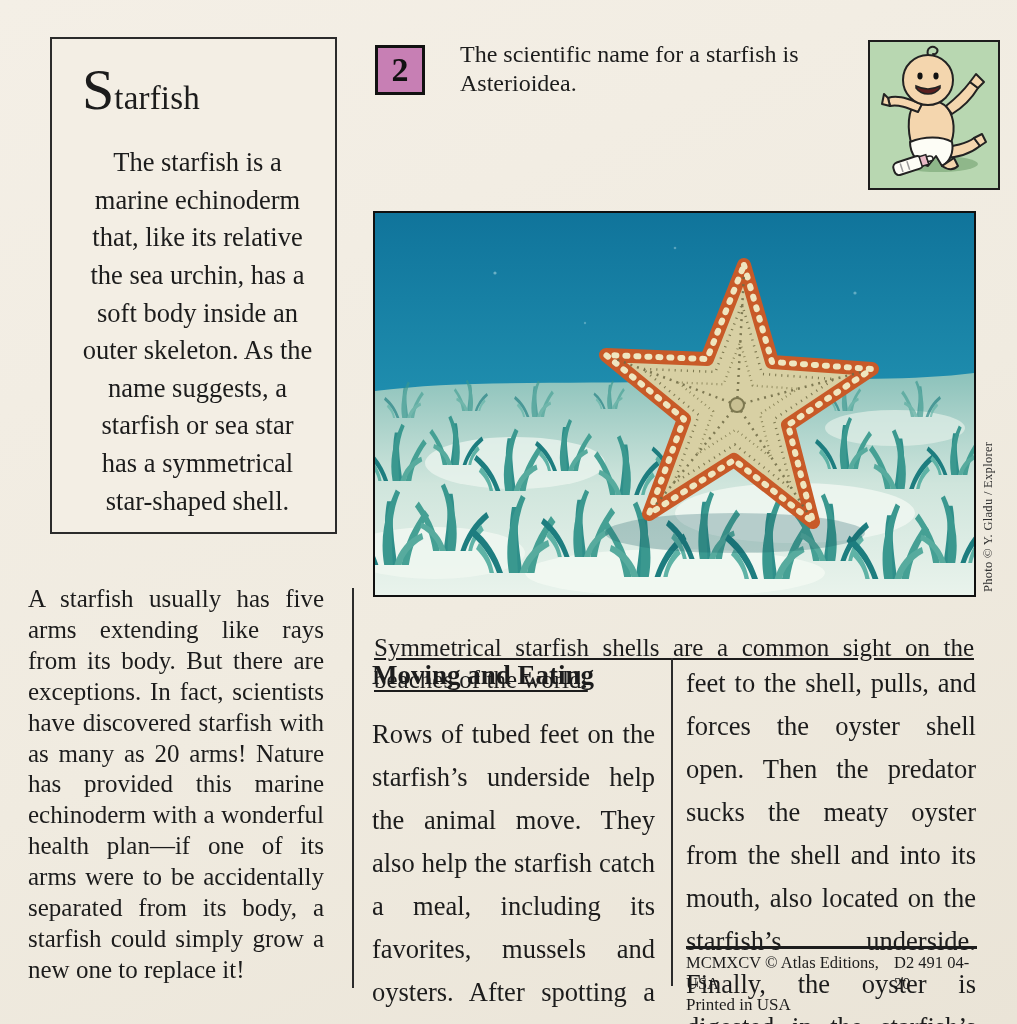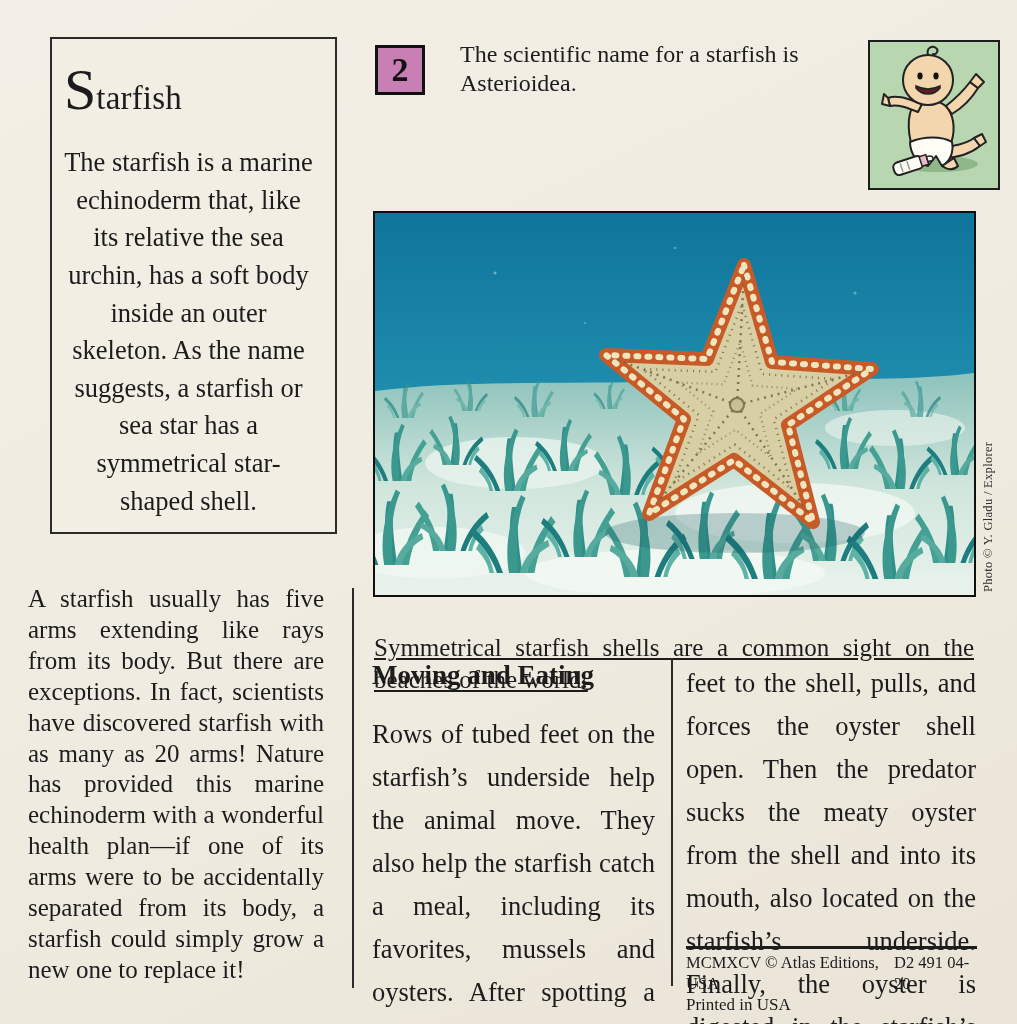--- a/index.html
+++ b/index.html
@@ -6,21 +6,21 @@
   body{
     width:1017px;height:1024px;position:relative;overflow:hidden;
     background:linear-gradient(155deg,#f4efe6 0%,#f0ebe0 55%,#eae4d7 100%);
     font-family:"Liberation Serif", serif;color:#1c1c1c;
     -webkit-font-smoothing:antialiased;
   }
   
   .intro-box{
     position:absolute;left:50px;top:37px;width:287px;height:497px;
     border:2px solid #2b2b2b;background:#f3eee4;box-sizing:border-box;
-    padding:18px 22px 0 12px;
+    padding:18px 22px 0 30px;
   }
   .title{font-size:33px;letter-spacing:.2px;margin-top:10px;}
   .title .drop{font-size:58px;line-height:.8;letter-spacing:0;}
   .intro-text{margin-top:27px;font-size:26.5px;line-height:1.42;text-align:center;}
   
   .fact{position:absolute;left:375px;top:40px;width:500px;display:flex;align-items:flex-start;}
   .fact-badge{
     width:44px;height:44px;margin-top:5px;flex:0 0 auto;
     background:#c77fb4;border:3px solid #111;
     display:flex;align-items:center;justify-content:center;

